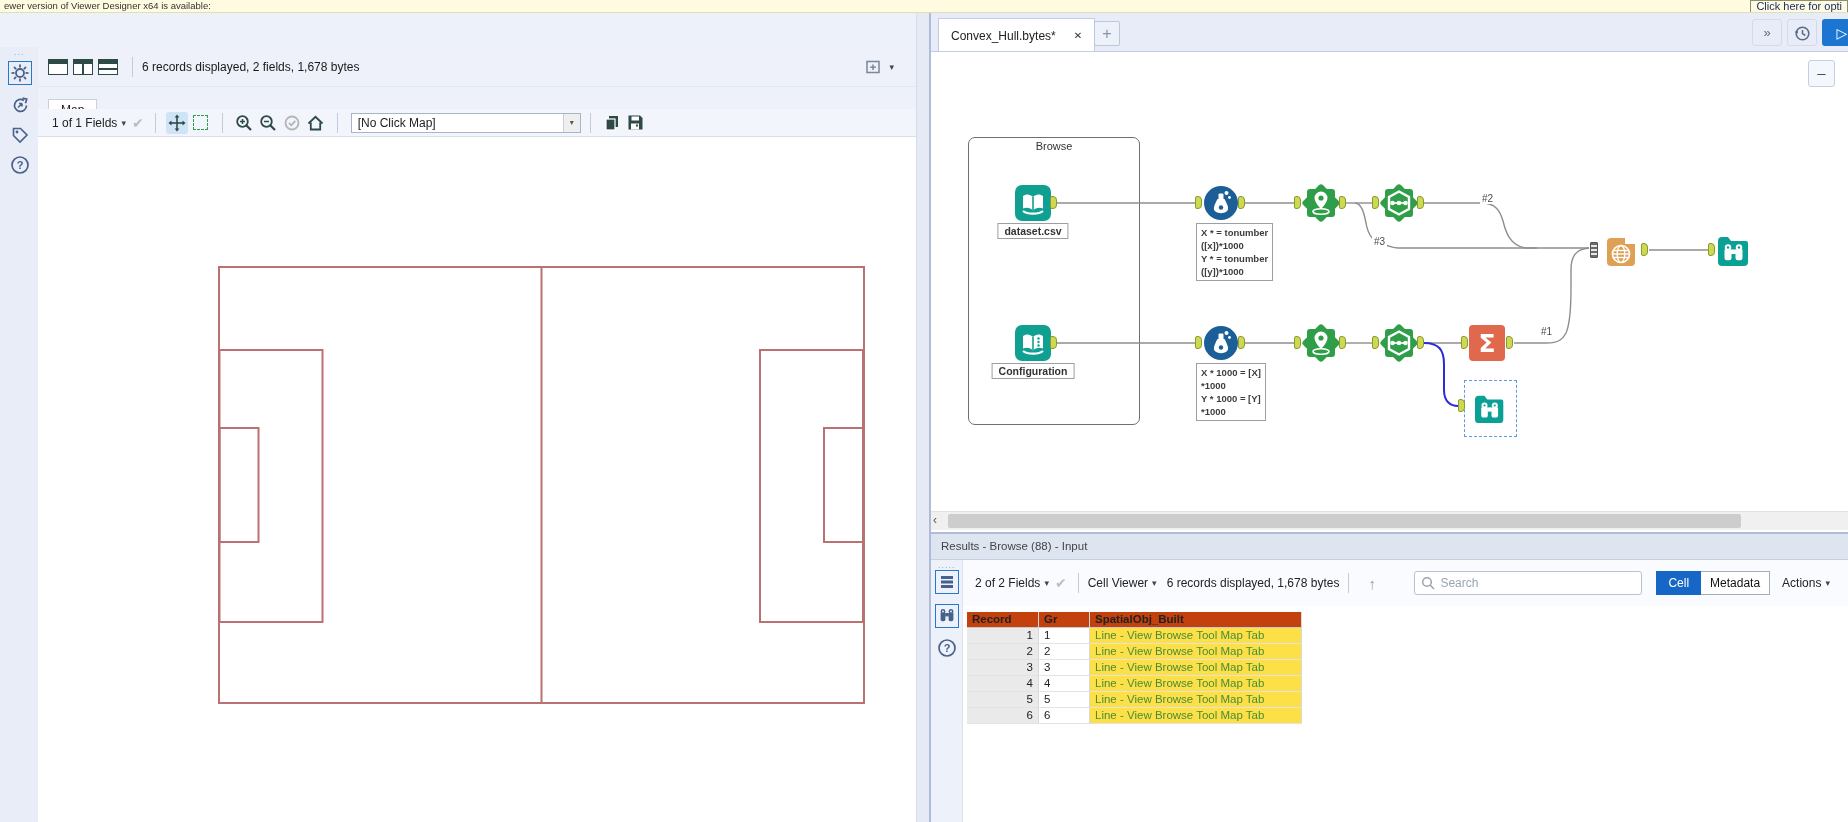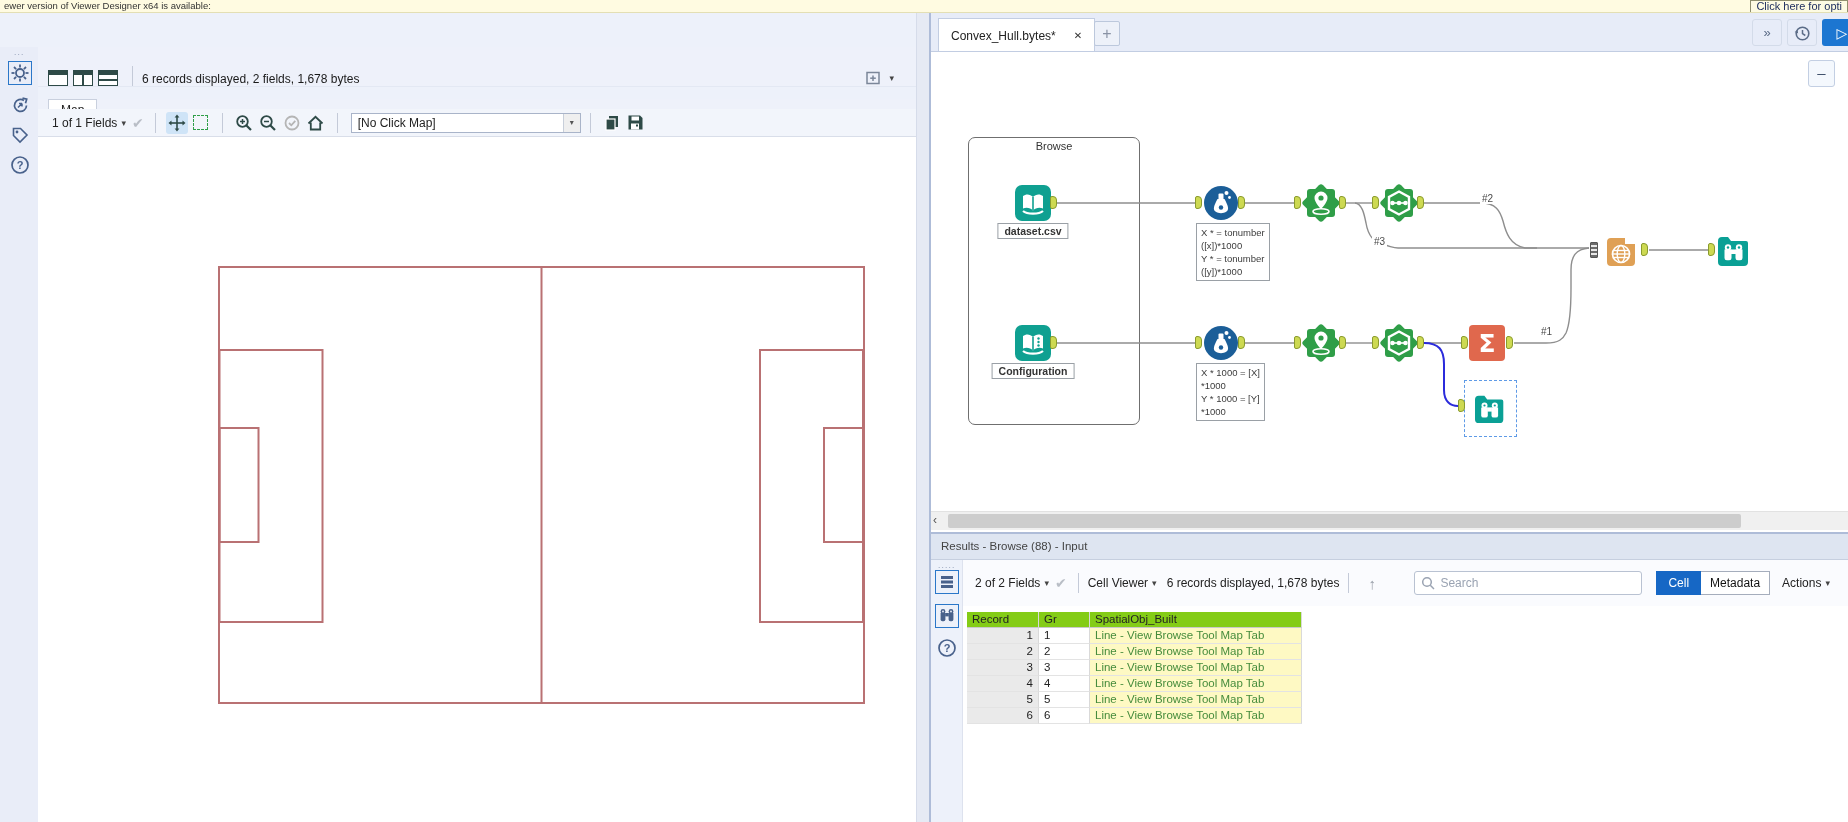--- a/index.html
+++ b/index.html
@@ -16,21 +16,21 @@
   .cfg-header{position:absolute;left:0;top:0;width:100%;height:34px;background:#f3f6fc;border-bottom:1px solid #d9dfee}
   .cfg-title{position:absolute;left:10px;top:9px;font-size:12.5px;color:#1d5fa8}
   .hdr-chev{position:absolute;right:40px;top:11px}
   .hdr-pin{position:absolute;right:14px;top:8px}
   .cfg-body{position:absolute;left:0;top:34px;right:0;bottom:0}
   .cfg-strip{position:absolute;left:0;top:0;width:38px;bottom:0;background:#e9edf8}
   .strip-dots{position:absolute;left:50%;transform:translateX(-50%);top:2px;color:#98a4bc;font-size:9px;letter-spacing:1px}
   .strip-ico{position:absolute;left:8px;width:24px;height:24px;display:flex;align-items:center;justify-content:center}
   .strip-ico.sel{border:1px solid #2a77c9}
   .cfg-main{position:absolute;left:38px;top:0;right:0;bottom:0}
-  .cfg-toolbar{position:absolute;left:0;top:0;right:0;height:40px;display:flex;align-items:flex-end;padding-left:10px;background:#eef1fa;border-bottom:1px solid #e3e8f3}
+  .cfg-toolbar{position:absolute;left:0;top:0;right:0;height:40px;display:flex;align-items:center;padding-left:10px;background:#eef1fa;border-bottom:1px solid #e3e8f3}
   .layout-ico{width:20px;height:16px;border:1.6px solid #2e4a47;border-top:5px solid #2e4a47;margin-right:5px;background:#fff}
   .layout-ico.v{background:linear-gradient(90deg,#fff 45%,#2e4a47 45%,#2e4a47 55%,#fff 55%)}
   .layout-ico.h{background:linear-gradient(180deg,#fff 40%,#2e4a47 40%,#2e4a47 58%,#fff 58%)}
   .vsep{width:1px;height:20px;background:#c4cad8;margin:0 9px}
   .cfg-summary{font-size:12px;color:#1a1a1a}
   .newwin{margin-left:auto;margin-right:18px;display:flex;align-items:center;gap:3px}
   .cfg-tabs{position:absolute;left:0;top:52px;right:0;height:22px;background:#eef1fa;border-bottom:1px solid #d9dee9}
   .tab-map{position:absolute;left:10px;top:0;height:22px;background:#fff;border:1px solid #c9d0de;border-bottom:none;padding:3px 12px 0;font-size:12px;color:#222}
   .map-toolbar{position:absolute;left:0;top:62px;right:0;height:28px;background:#f2f5fb;border-bottom:1px solid #d9dee9;display:flex;align-items:center;padding-left:14px;font-size:12px;color:#222}
   .caret{font-size:9px;color:#444;margin:0 4px}
@@ -59,21 +59,21 @@
   .collapse-btn{position:absolute;right:13px;top:8px;width:27px;height:27px;background:#f4f8fd;border:1px solid #c3cfe3;border-radius:3px;color:#41526d;font-size:15px;line-height:23px;text-align:center}
   .wires{position:absolute;left:0;top:0}
   .w{stroke:#8e8e8e;stroke-width:1.4;fill:none}
   .wb{stroke:#2b2bdb;stroke-width:2;fill:none}
   .container-box{position:absolute;left:37px;top:85px;width:172px;height:288px;border:1.6px solid #6f6f6f;border-radius:7px;background:#fff}
   .container-label{position:absolute;left:50%;transform:translateX(-50%);top:2px;font-size:11px;color:#333}
   .tool{position:absolute}
   .anchor{position:absolute;width:7px;height:13px;background:#cdd952;border:1px solid #8a9b2e;border-radius:2px 4px 4px 2px}
   .anchor.multi{width:8px;height:16px;background:repeating-linear-gradient(180deg,#6b6b6b 0 2px,#e8e8e8 2px 4px);border:1px solid #555;border-radius:1px}
   .tool-label{position:absolute;transform:translateX(-50%);background:#fff;border:1px solid #9aa0a6;font-size:10.5px;font-weight:bold;color:#333;padding:1px 6px;white-space:nowrap}
-  .ann{position:absolute;background:#fff;border:1px solid #9aa0a6;font-size:9.5px;font-weight:normal;color:#3c3c3c;line-height:13px;padding:2px 4px;white-space:nowrap}
+  .ann{position:absolute;background:#fff;border:1px solid #9aa0a6;font-size:9.5px;font-weight:bold;color:#3c3c3c;line-height:13px;padding:2px 4px;white-space:nowrap}
   .ann span{display:block}
   .wire-label{position:absolute;font-size:10px;color:#4a4a4a;background:#fff;padding:0 2px}
   .sel-box{position:absolute;left:533px;top:328px;width:53px;height:57px;border:1.5px dashed #5e9ae6}
 
   .hscroll{position:absolute;left:0;top:498px;width:917px;height:19px;background:#f0f0f0;border-top:1px solid #e2e2e2}
   .hs-arrow{position:absolute;left:2px;top:1px;font-size:12px;color:#555}
   .hs-thumb{position:absolute;left:17px;top:2px;width:793px;height:14px;background:#cdcdcd;border-radius:2px}
 
   
   .results{position:absolute;left:0;top:519px;width:917px;height:290px;background:#fff;border-top:2px solid #aebcd8}
@@ -83,26 +83,26 @@
   .res-strip .strip-ico{left:4px}
   .search-box{margin-left:auto;width:228px;height:24px;border:1px solid #b9c2d2;border-radius:3px;background:#fff;display:flex;align-items:center;padding:0 6px;gap:5px}
   .search-box input{border:none;outline:none;font-size:12px;color:#333;width:180px;font-family:inherit;background:transparent}
   .search-box input::placeholder{color:#9aa3b2}
   .btn-data{margin-left:14px;background:#1667c5;color:#fff;font-size:12px;padding:4px 11px;border:1px solid #1667c5}
   .btn-meta{background:#fff;color:#111;font-size:12px;padding:4px 9px;border:1px solid #a5adbc;border-left:none}
   .btn-actions{margin:0 14px 0 12px;font-size:12px;color:#222;display:flex;align-items:center}
   .up-arrow{color:#9aa0aa;font-size:15px;margin:0 10px}
   .res-table{position:absolute;left:36px;top:78px;font-size:11.5px;color:#222}
   .trow,.thead{display:flex;height:16px;line-height:15px}
-  .thead .td{background:#84cc16;font-weight:normal;border-bottom:1px solid #c9c9c9}
+  .thead .td{background:#c2410c;font-weight:bold;border-bottom:1px solid #c9c9c9}
   .td{border-right:1px solid #d9d9d9;border-bottom:1px solid #e3e3e3;padding:0 5px;overflow:hidden;white-space:nowrap}
   .c-rec{width:72px}
   .trow .c-rec{background:#eaeaea;text-align:right}
   .c-gr{width:51px;background:#fff}
-  .c-sp{width:212px;background:#fef9c3}
+  .c-sp{width:212px;background:#fde047}
   .trow .c-sp{color:#468c3c}
   .ico-svg{display:block}
 </style>
 </head>
 <body>
 
 <div id="app">
 
   <div class="notif">
     <span>ewer version of Viewer Designer x64 is available:</span>

